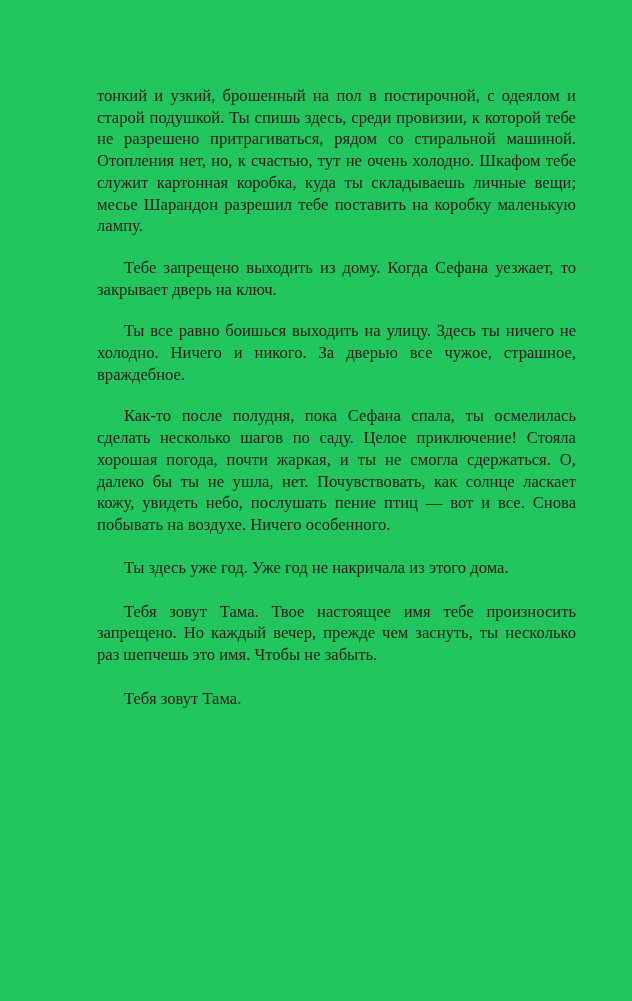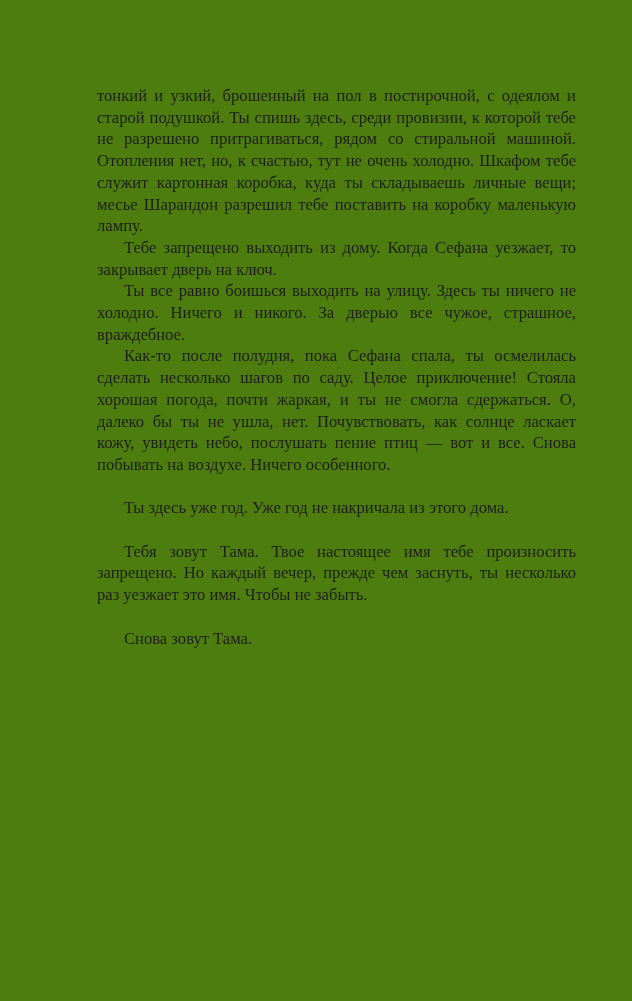--- a/index.html
+++ b/index.html
@@ -10,51 +10,52 @@
     width: 632px;
     height: 1001px;
     background: #fdfdfd;
     position: relative;
     overflow: hidden;
     font-family: "Liberation Serif", "DejaVu Serif", serif;
   }
   .page {
     position: absolute;
     inset: 0;
-    background: #4d7c0f;
+    background: #22c55e;
   }
   .text-block {
     position: absolute;
     left: 97px;
     top: 85px;
     width: 479px;
     color: #1e1e1e;
     font-size: 16.6px;
     line-height: 21.7px;
     text-align: justify;
     hyphens: auto;
     -webkit-hyphens: auto;
   }
   .para {
     margin: 0;
     padding: 0;
   }
   .para.indent {
     text-indent: 27px;
+    margin-top: 20px;
   }
   .para.gap {
     margin-top: 21.7px;
   }
 </style>
 </head>
 <body>
 
 <div class="page">
   <div class="text-block">
     <p class="para">тонкий и узкий, брошенный на пол в постирочной, с одеялом и старой подушкой. Ты спишь здесь, среди провизии, к которой тебе не разрешено притрагиваться, рядом со стиральной машиной. Отопления нет, но, к счастью, тут не очень холодно. Шкафом тебе служит картонная коробка, куда ты складываешь личные вещи; месье Шарандон разрешил тебе поставить на коробку маленькую лампу.</p>
     <p class="para indent">Тебе запрещено выходить из дому. Когда Сефана уезжает, то закрывает дверь на ключ.</p>
     <p class="para indent">Ты все равно боишься выходить на улицу. Здесь ты ничего не холодно. Ничего и никого. За дверью все чужое, страшное, враждебное.</p>
     <p class="para indent">Как-то после полудня, пока Сефана спала, ты осмелилась сделать несколько шагов по саду. Целое приключение! Стояла хорошая погода, почти жаркая, и ты не смогла сдержаться. О, далеко бы ты не ушла, нет. Почувствовать, как солнце ласкает кожу, увидеть небо, послушать пение птиц — вот и все. Снова побывать на воздухе. Ничего особенного.</p>
     <p class="para indent gap">Ты здесь уже год. Уже год не накричала из этого дома.</p>
-    <p class="para indent gap">Тебя зовут Тама. Твое настоящее имя тебе произносить запрещено. Но каждый вечер, прежде чем заснуть, ты несколько раз уезжает это имя. Чтобы не забыть.</p>
-    <p class="para indent gap">Снова зовут Тама.</p>
+    <p class="para indent gap">Тебя зовут Тама. Твое настоящее имя тебе произносить запрещено. Но каждый вечер, прежде чем заснуть, ты несколько раз шепчешь это имя. Чтобы не забыть.</p>
+    <p class="para indent gap">Тебя зовут Тама.</p>
   </div>
 </div>
 
 </body></html>

